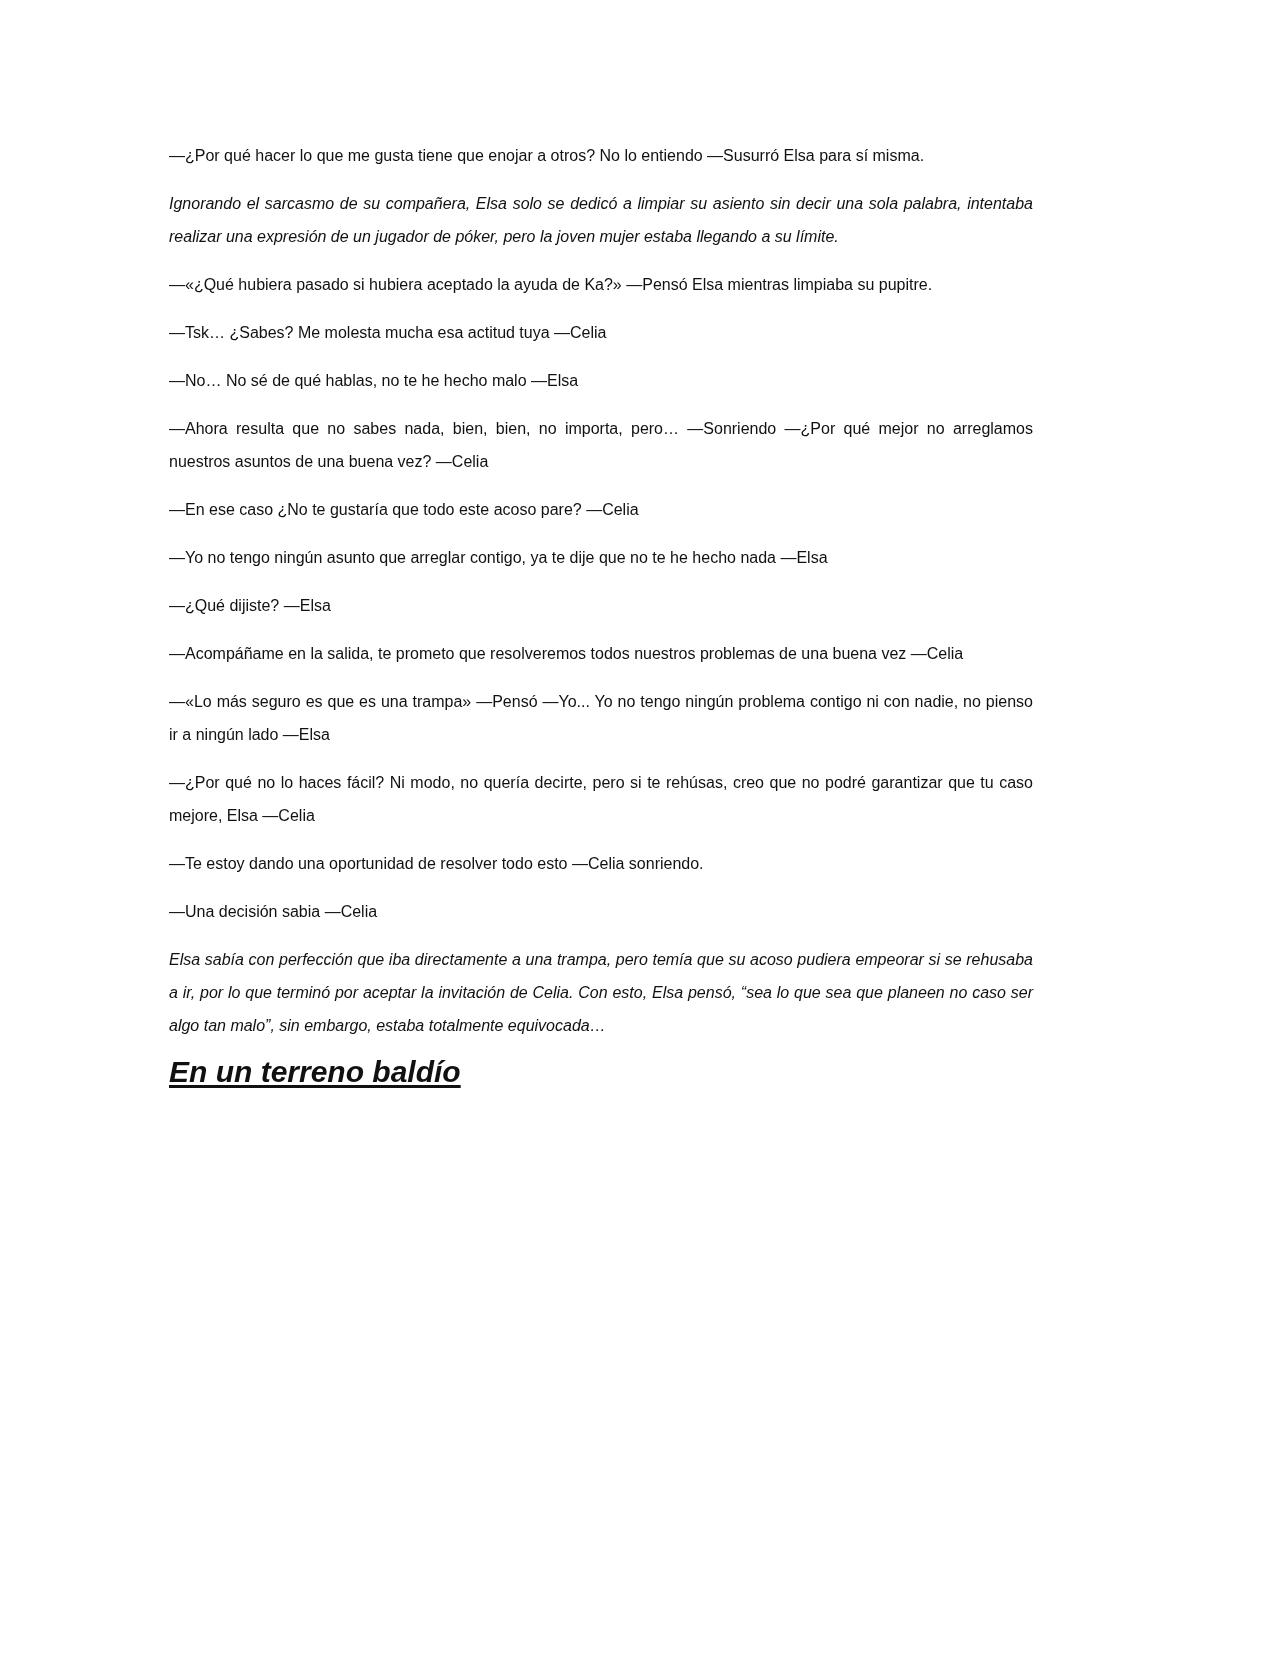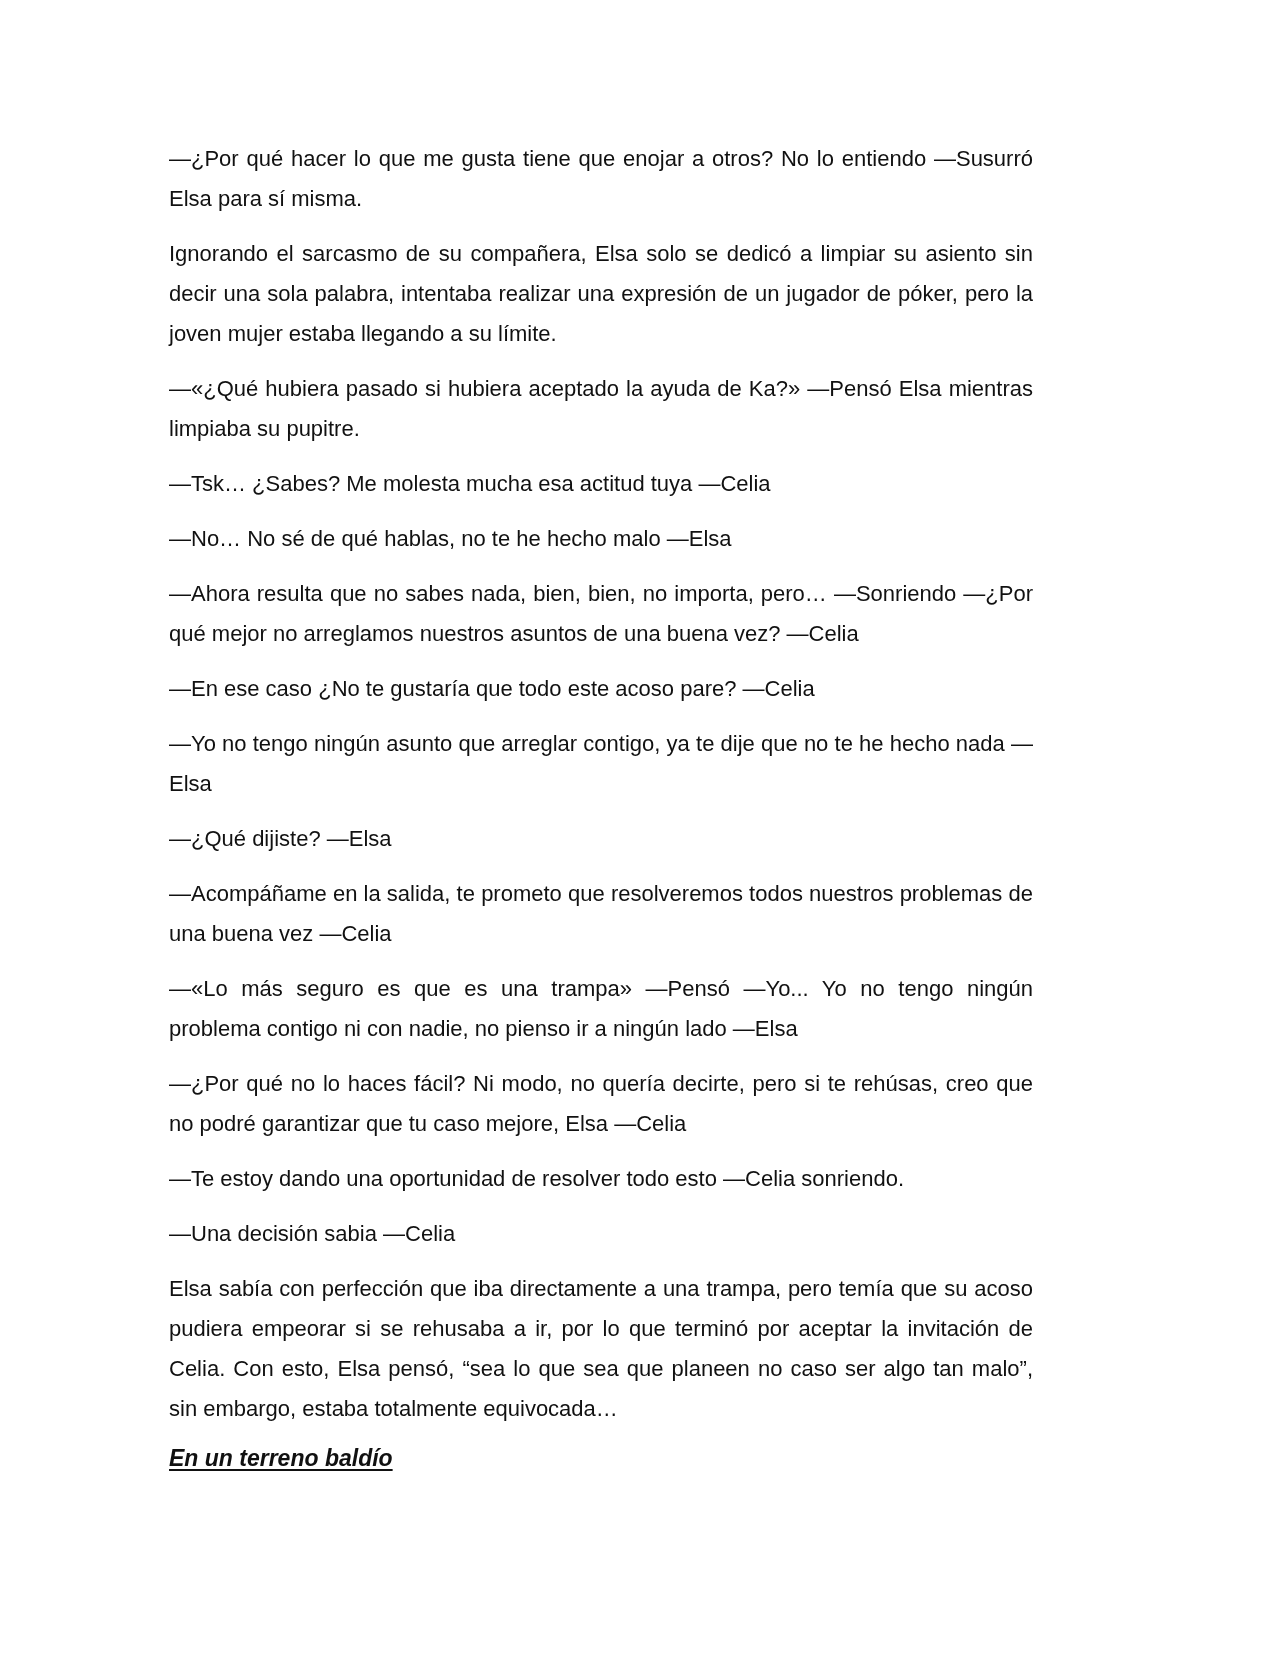--- a/index.html
+++ b/index.html
@@ -16,30 +16,31 @@
       color: #111111;
     }
     .page {
       position: absolute;
       left: 169px;
       top: 139px;
       width: 875px;
     }
     .para {
       margin: 0 11px 15px 0;
-      font-size: 22px;
-      line-height: 40px;
+      font-size: 16px;
+      line-height: 33px;
       text-align: justify;
       text-align-last: left;
     }
     .para.italic {
+      font-style: italic;
     }
     .heading {
       margin: 0;
-      font-size: 23px;
+      font-size: 30px;
       line-height: 29.8px;
       font-weight: bold;
       font-style: italic;
       text-decoration: underline;
       text-underline-offset: 3px;
     }
   </style>
 </head>
 <body>
 

